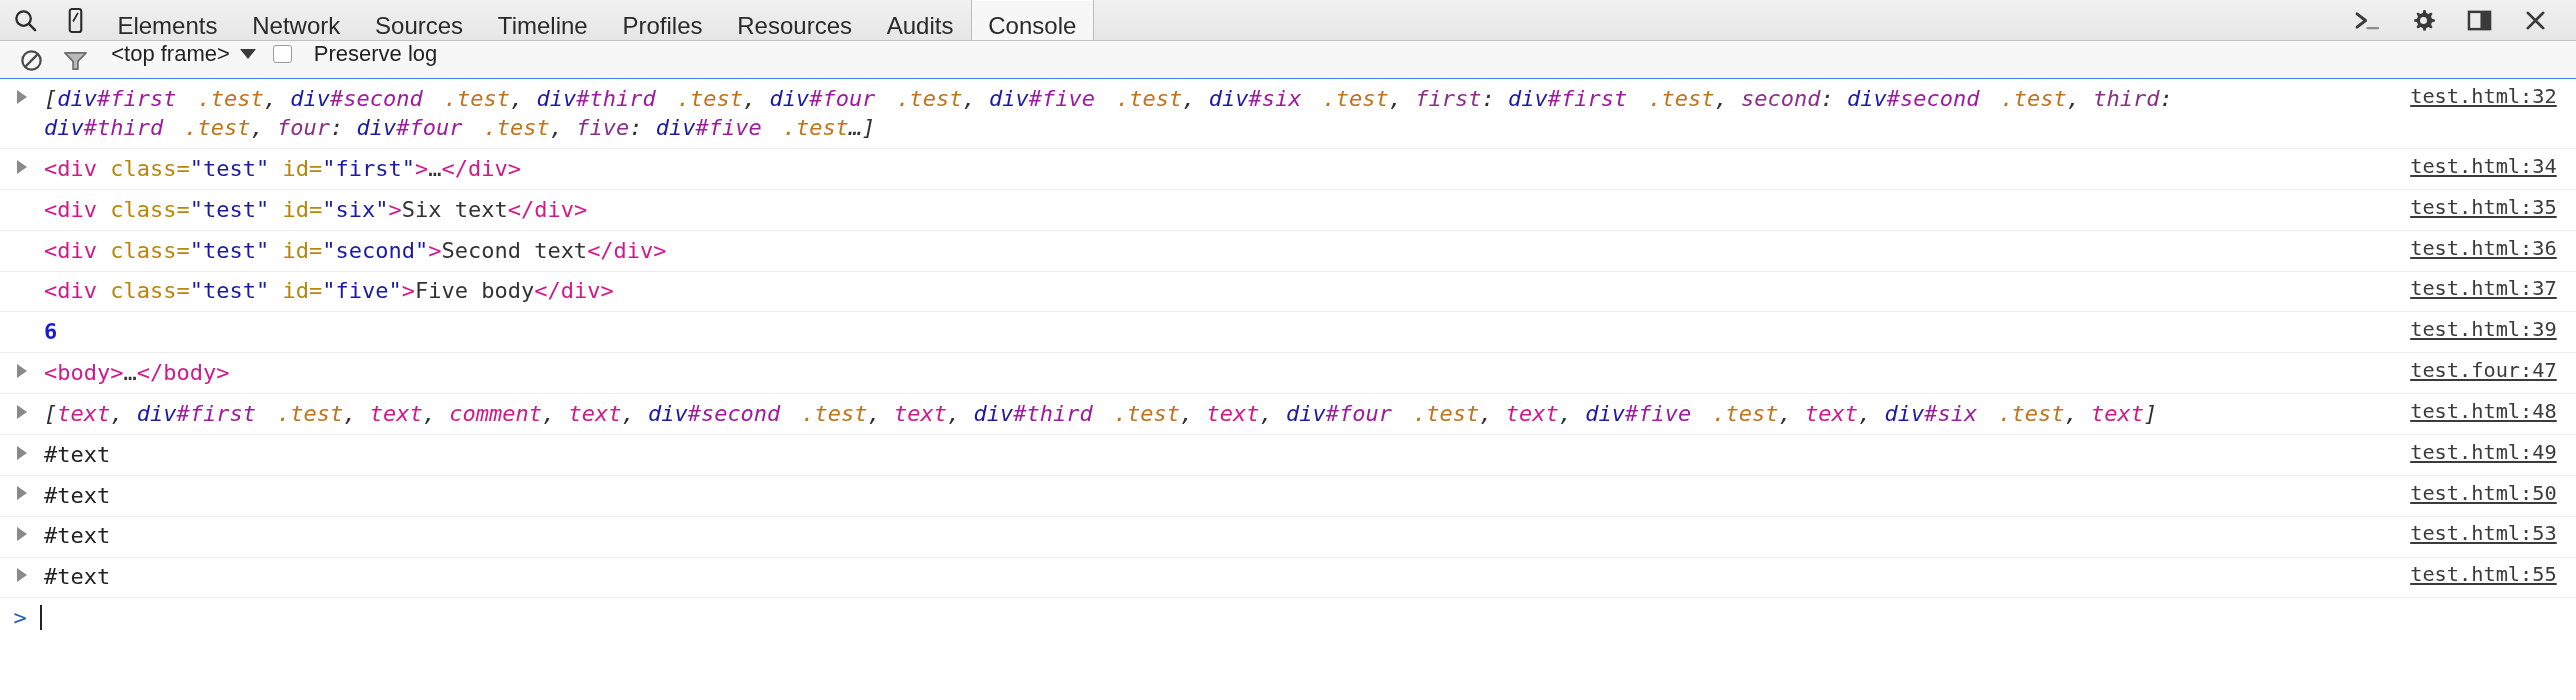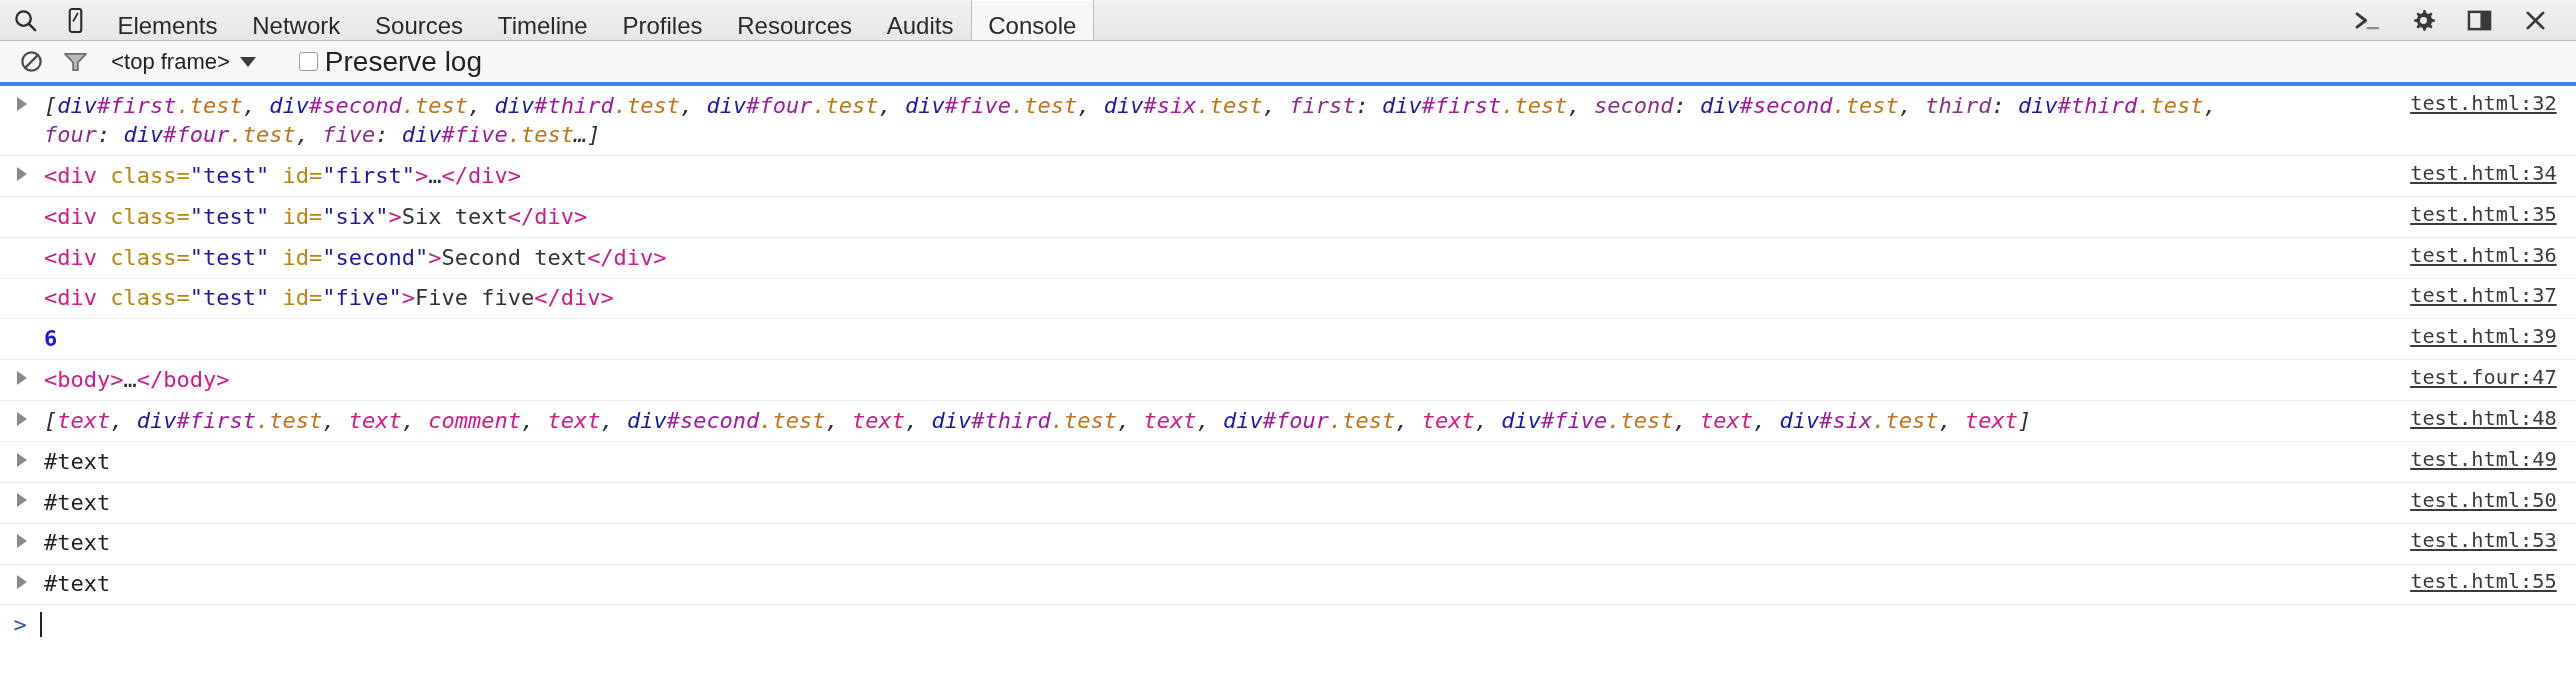--- a/index.html
+++ b/index.html
@@ -57,25 +57,25 @@
     margin-left: auto;
     display: flex;
     align-items: center;
     padding-right: 13.5px;
     gap: 1.9px;
   }
   .tabbar-right .tb-icon-btn { width: 54px; height: 41px; }
 
   
   .filterbar {
-    height: 45px;
+    height: 38px;
     background: #f7f7f7;
-    border-bottom: 4px solid #3b82f6;
-    display: flex;
-    align-items: center;
+    border-bottom: 1px solid #3b82f6;
+    display: flex;
+    align-items: flex-start;
     padding-left: 9.7px;
   }
   .fb-icon-btn {
     width: 44px;
     height: 39px;
     display: flex;
     align-items: center;
     justify-content: center;
     cursor: pointer;
   }
@@ -90,24 +90,24 @@
   }
   .caret {
     width: 0; height: 0;
     border-left: 8.7px solid transparent;
     border-right: 8.7px solid transparent;
     border-top: 10.6px solid #3a3a3a;
   }
   .preserve {
     display: flex;
     align-items: center;
-    gap: 7px;
-    margin-left: 43px;
-    cursor: pointer;
-    font-size: 28px;
+    gap: 22px;
+    margin-left: 17px;
+    cursor: pointer;
+    font-size: 22px;
     color: #222;
   }
   .cbox {
     width: 18.4px; height: 18.4px;
     border: 1px solid #9a9a9a;
     border-radius: 2.9px;
     background: #fff;
   }
 
   
@@ -155,21 +155,21 @@
     color: #3b3b3b;
     text-decoration: underline;
     cursor: pointer;
     white-space: nowrap;
   }
 
   
   .obj { font-style: italic; }
   .t-tag   { color: #1a1aa6; }      
   .t-id    { color: #a01aa0; margin-top: 40px; }      
-  .t-cls   { color: #c1741a; }      
+  .t-cls   { color: #c1741a; margin-left: 21px; }      
   .t-key   { color: #8a2f8a; }      
   .t-punct { color: #303030; }
   .t-node  { color: #d11a8a; }      
 
   
   .d-tag   { color: #d11a8a; }      
   .d-attr  { color: #b8860b; }      
   .d-val   { color: #1a1aa6; }      
   .d-text  { color: #333333; }      
   .d-num   { color: #1a1ad4; font-weight: bold; }
@@ -313,21 +313,21 @@
       <div class="content"><span class="d-tag">&lt;div</span><span class="d-plain"> </span><span class="d-attr">class=</span><span class="d-val">"test"</span><span class="d-plain"> </span><span class="d-attr">id=</span><span class="d-val">"six"</span><span class="d-tag">&gt;</span><span class="d-text">Six text</span><span class="d-tag">&lt;/div&gt;</span></div>
       <a class="src">test.html:35</a>
     </div>
     <div class="row" id="row-div-second">
       <div class="gutter"></div>
       <div class="content"><span class="d-tag">&lt;div</span><span class="d-plain"> </span><span class="d-attr">class=</span><span class="d-val">"test"</span><span class="d-plain"> </span><span class="d-attr">id=</span><span class="d-val">"second"</span><span class="d-tag">&gt;</span><span class="d-text">Second text</span><span class="d-tag">&lt;/div&gt;</span></div>
       <a class="src">test.html:36</a>
     </div>
     <div class="row" id="row-div-five">
       <div class="gutter"></div>
-      <div class="content"><span class="d-tag">&lt;div</span><span class="d-plain"> </span><span class="d-attr">class=</span><span class="d-val">"test"</span><span class="d-plain"> </span><span class="d-attr">id=</span><span class="d-val">"five"</span><span class="d-tag">&gt;</span><span class="d-text">Five five</span><span class="d-tag">&lt;/div&gt;</span></div>
+      <div class="content"><span class="d-tag">&lt;div</span><span class="d-plain"> </span><span class="d-attr">class=</span><span class="d-val">"test"</span><span class="d-plain"> </span><span class="d-attr">id=</span><span class="d-val">"five"</span><span class="d-tag">&gt;</span><span class="d-text">Five body</span><span class="d-tag">&lt;/div&gt;</span></div>
       <a class="src">test.html:37</a>
     </div>
     <div class="row" id="row-number-6">
       <div class="gutter"></div>
       <div class="content"><span class="d-num">6</span></div>
       <a class="src">test.html:39</a>
     </div>
     <div class="row" id="row-body">
       <div class="gutter">
         <span class="tri"></span>

